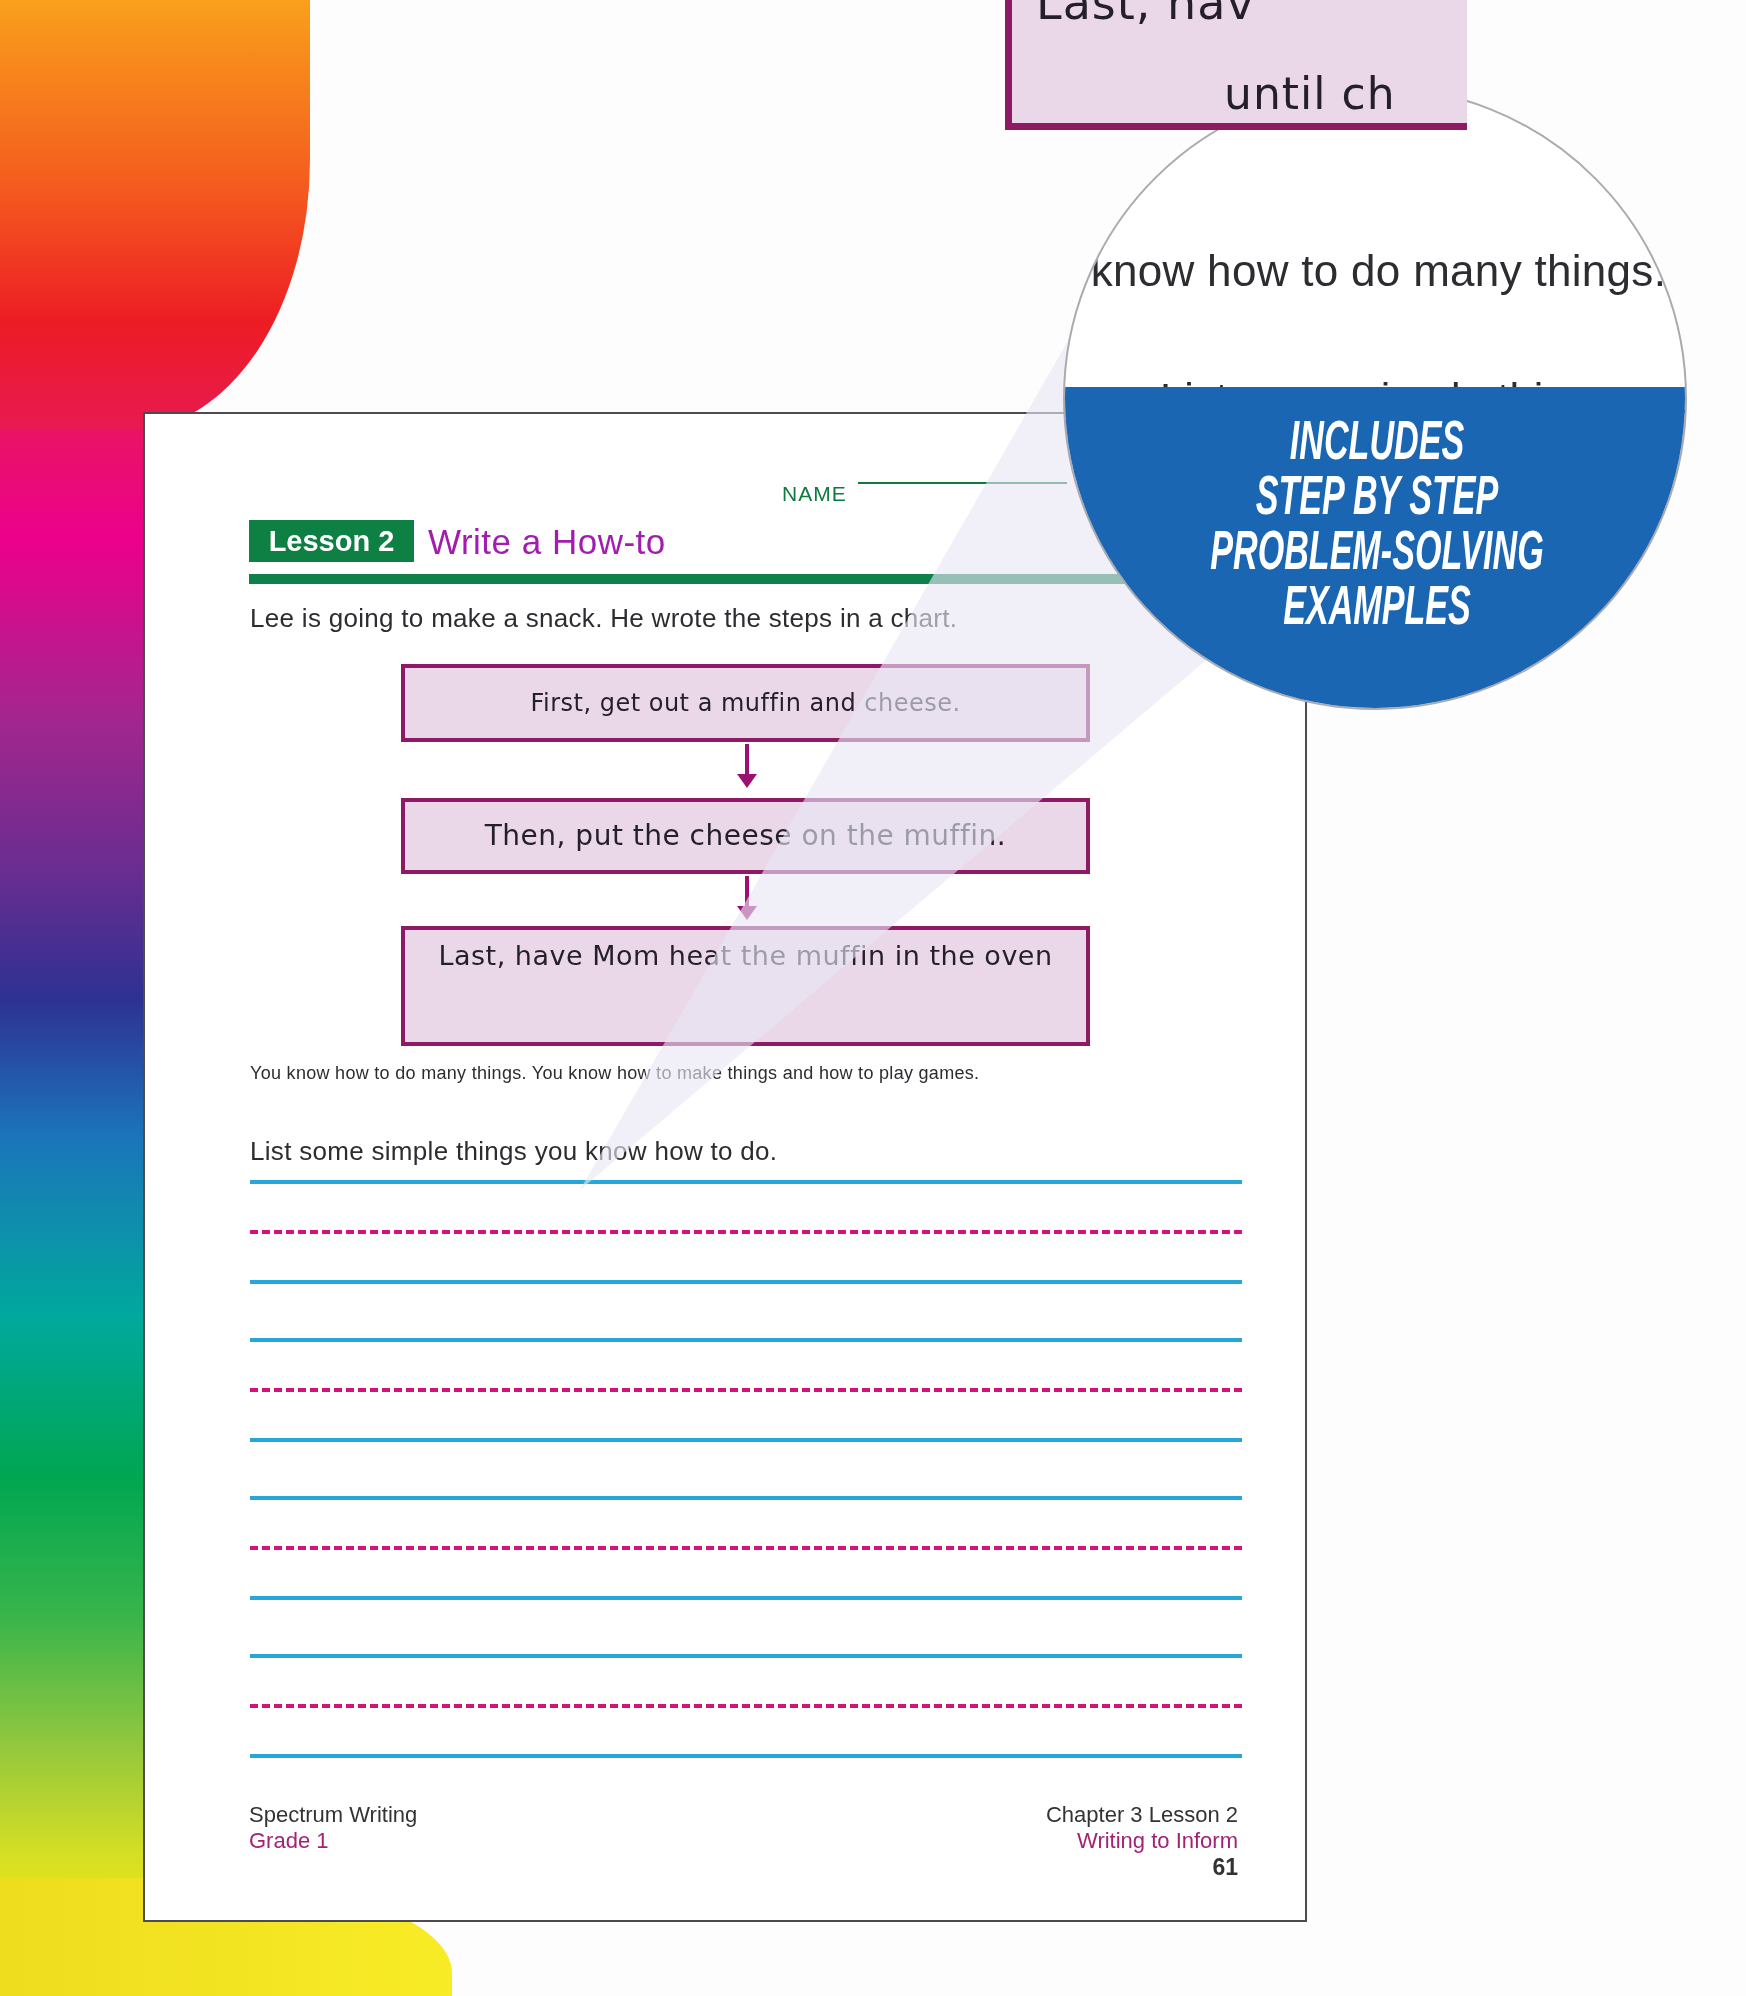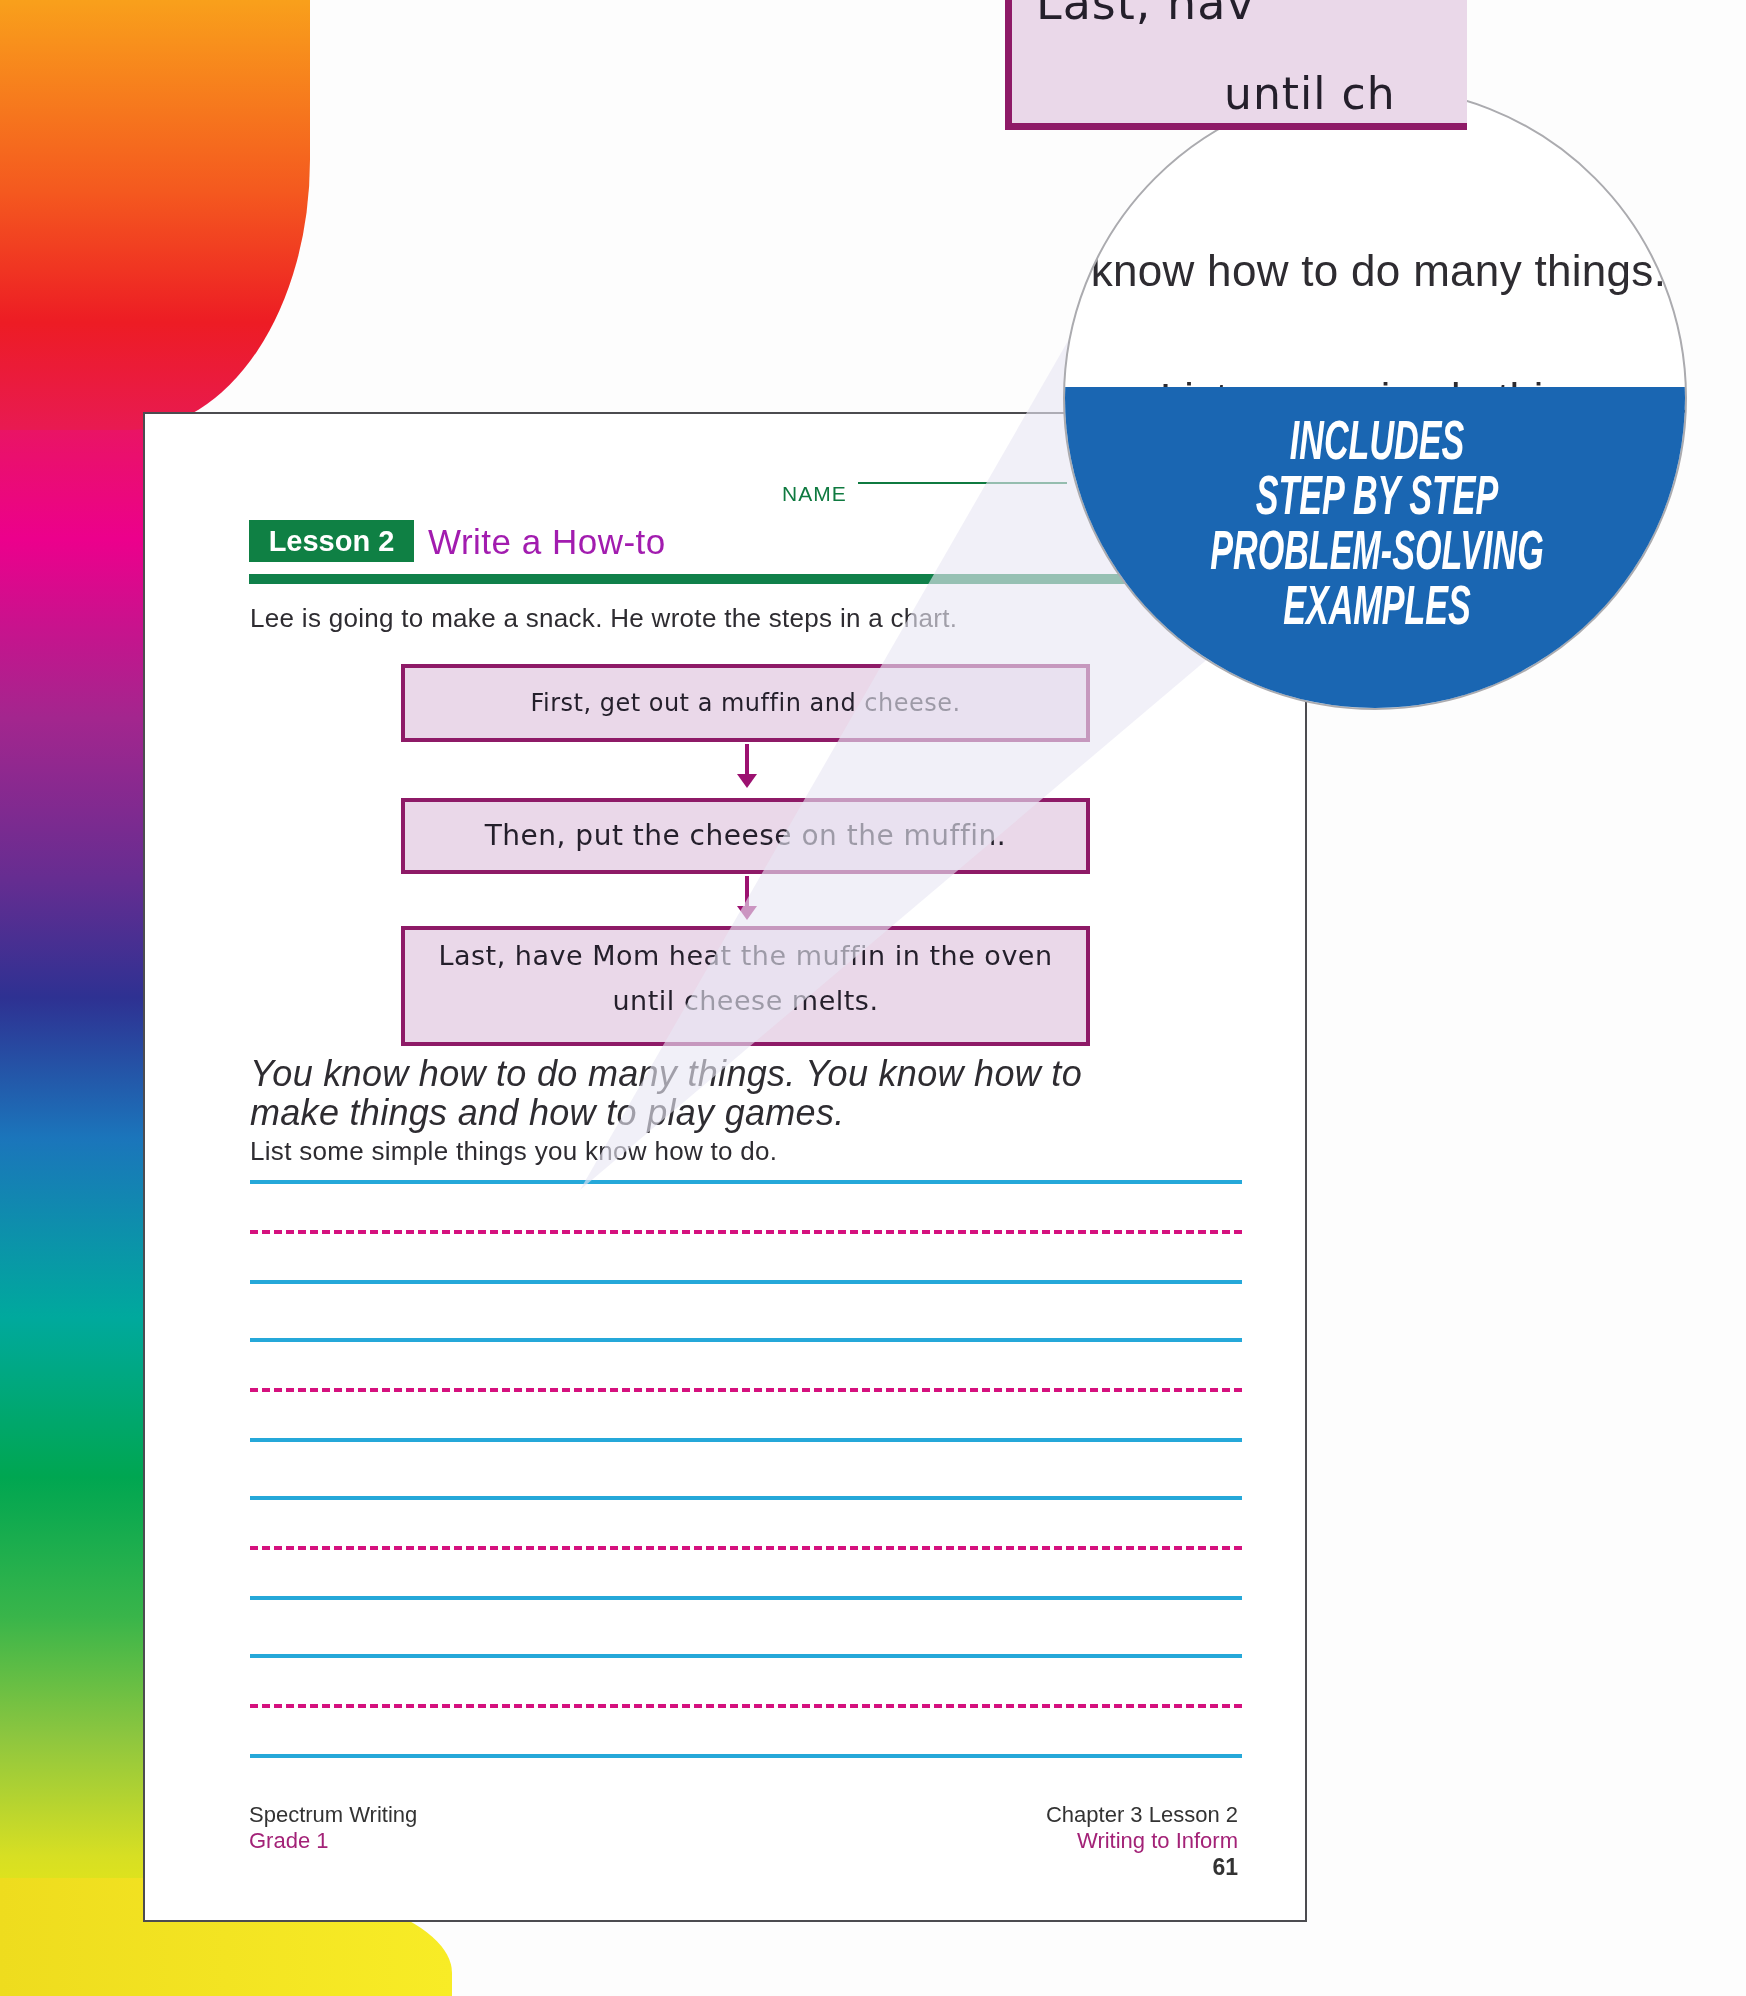--- a/index.html
+++ b/index.html
@@ -38,21 +38,21 @@
      font-family:"DejaVu Sans",sans-serif;color:#241f2b;text-align:center;letter-spacing:0.5px;}
   #flow-box-first{top:250px;height:78px;font-size:24px;line-height:70px;white-space:nowrap;}
   #flow-box-then{top:384px;height:76px;font-size:28px;line-height:68px;white-space:nowrap;}
   #flow-box-last{top:512px;height:120px;font-size:27px;padding-top:3px;line-height:45px;}
   .flow-arrow{left:592px;width:20px;height:46px;}
   #flow-arrow-1{top:330px;} #flow-arrow-2{top:462px;}
   .flow-arrow .stem{position:absolute;left:8px;top:0;width:4px;height:32px;background:#9c1170;}
   .flow-arrow .head{position:absolute;left:0;top:30px;width:0;height:0;
      border-left:10px solid transparent;border-right:10px solid transparent;border-top:14px solid #9c1170;}
 
-  #paragraph-text{left:105px;top:640px;width:880px;font-size:36px;line-height:39px;color:#2e2c31;letter-spacing:0.3px;font-style:italic;}
+  #paragraph-text{left:105px;top:640px;width:880px;font-size:18px;line-height:39px;color:#2e2c31;letter-spacing:0.3px;}
   #prompt-text{left:105px;top:722px;font-size:26px;color:#2e2c31;letter-spacing:0.3px;white-space:nowrap;}
 
   #writing-lines{left:105px;top:766px;width:992px;height:584px;}
   .wline{position:absolute;left:0;width:100%;height:0;}
   .wline.solid{border-top:4px solid #25a8d9;}
   .wline.dashed{border-top:4px dashed #d5117e;}
 
   #footer-left{left:104px;top:1388px;font-size:22px;line-height:26px;color:#333;}
   #footer-grade{color:#a32277;}
   #footer-right{right:67px;top:1388px;font-size:22px;line-height:26px;text-align:right;color:#333;}
@@ -105,21 +105,20 @@
       <div class="stem"></div>
         <div class="head"></div>
     </div>
     <div class="abs flow-box" id="flow-box-then">Then, put the cheese on the muffin.</div>
     <div class="abs flow-arrow" id="flow-arrow-2">
       <div class="stem"></div>
         <div class="head"></div>
     </div>
     <div class="abs flow-box" id="flow-box-last">
       <div>Last, have Mom heat the muffin in the oven</div>
-      <div>until cheese melts.</div>
     </div>
 
     <div class="abs" id="paragraph-text">You know how to do many things. You know how to make things and how to play games.</div>
     <div class="abs" id="prompt-text">List some simple things you know how to do.</div>
 
     <div class="abs" id="writing-lines">
         <div class="wline solid" style="top: 0px;"></div>
         <div class="wline dashed" style="top: 50px;"></div>
         <div class="wline solid" style="top: 100px;"></div>
         <div class="wline solid" style="top: 158px;"></div>

